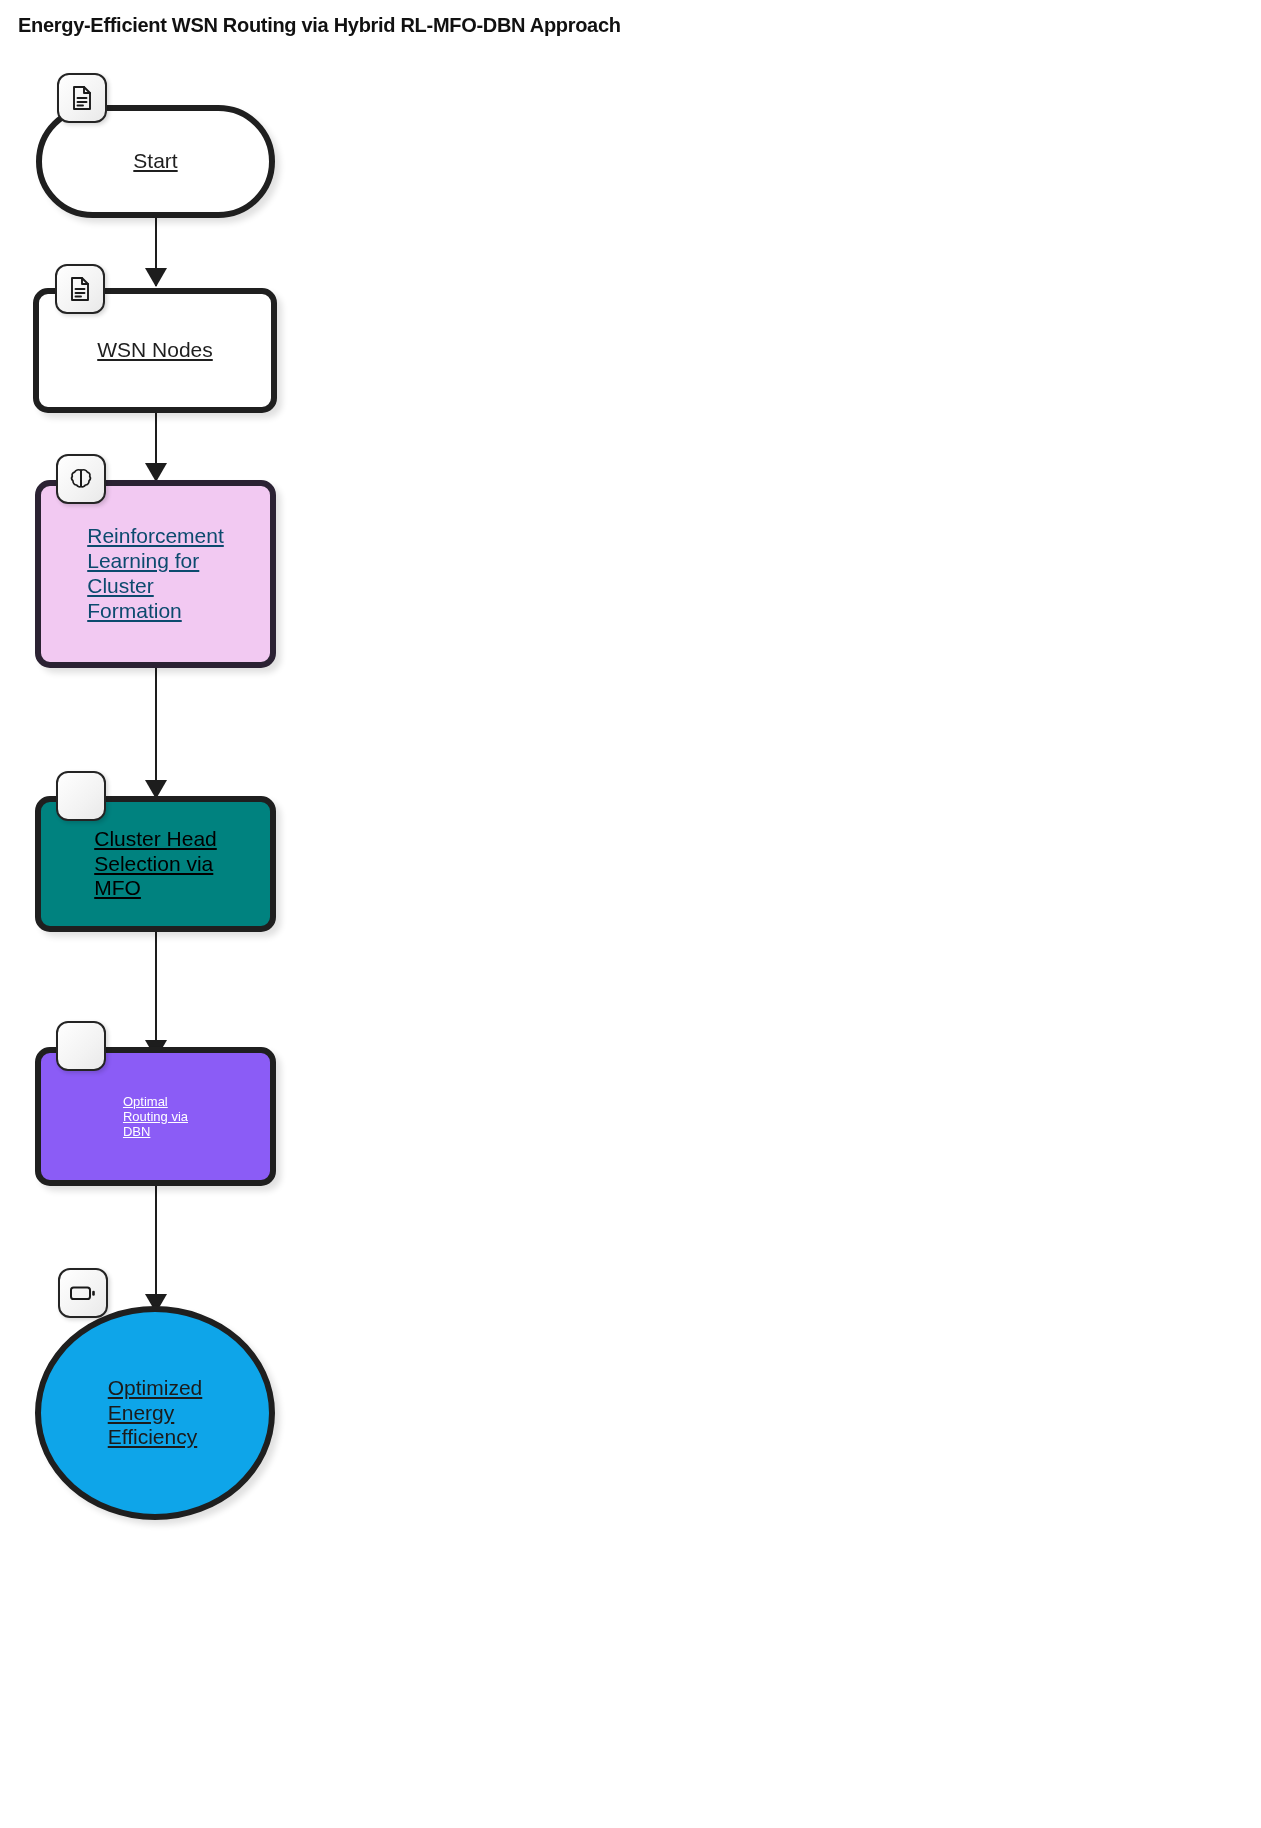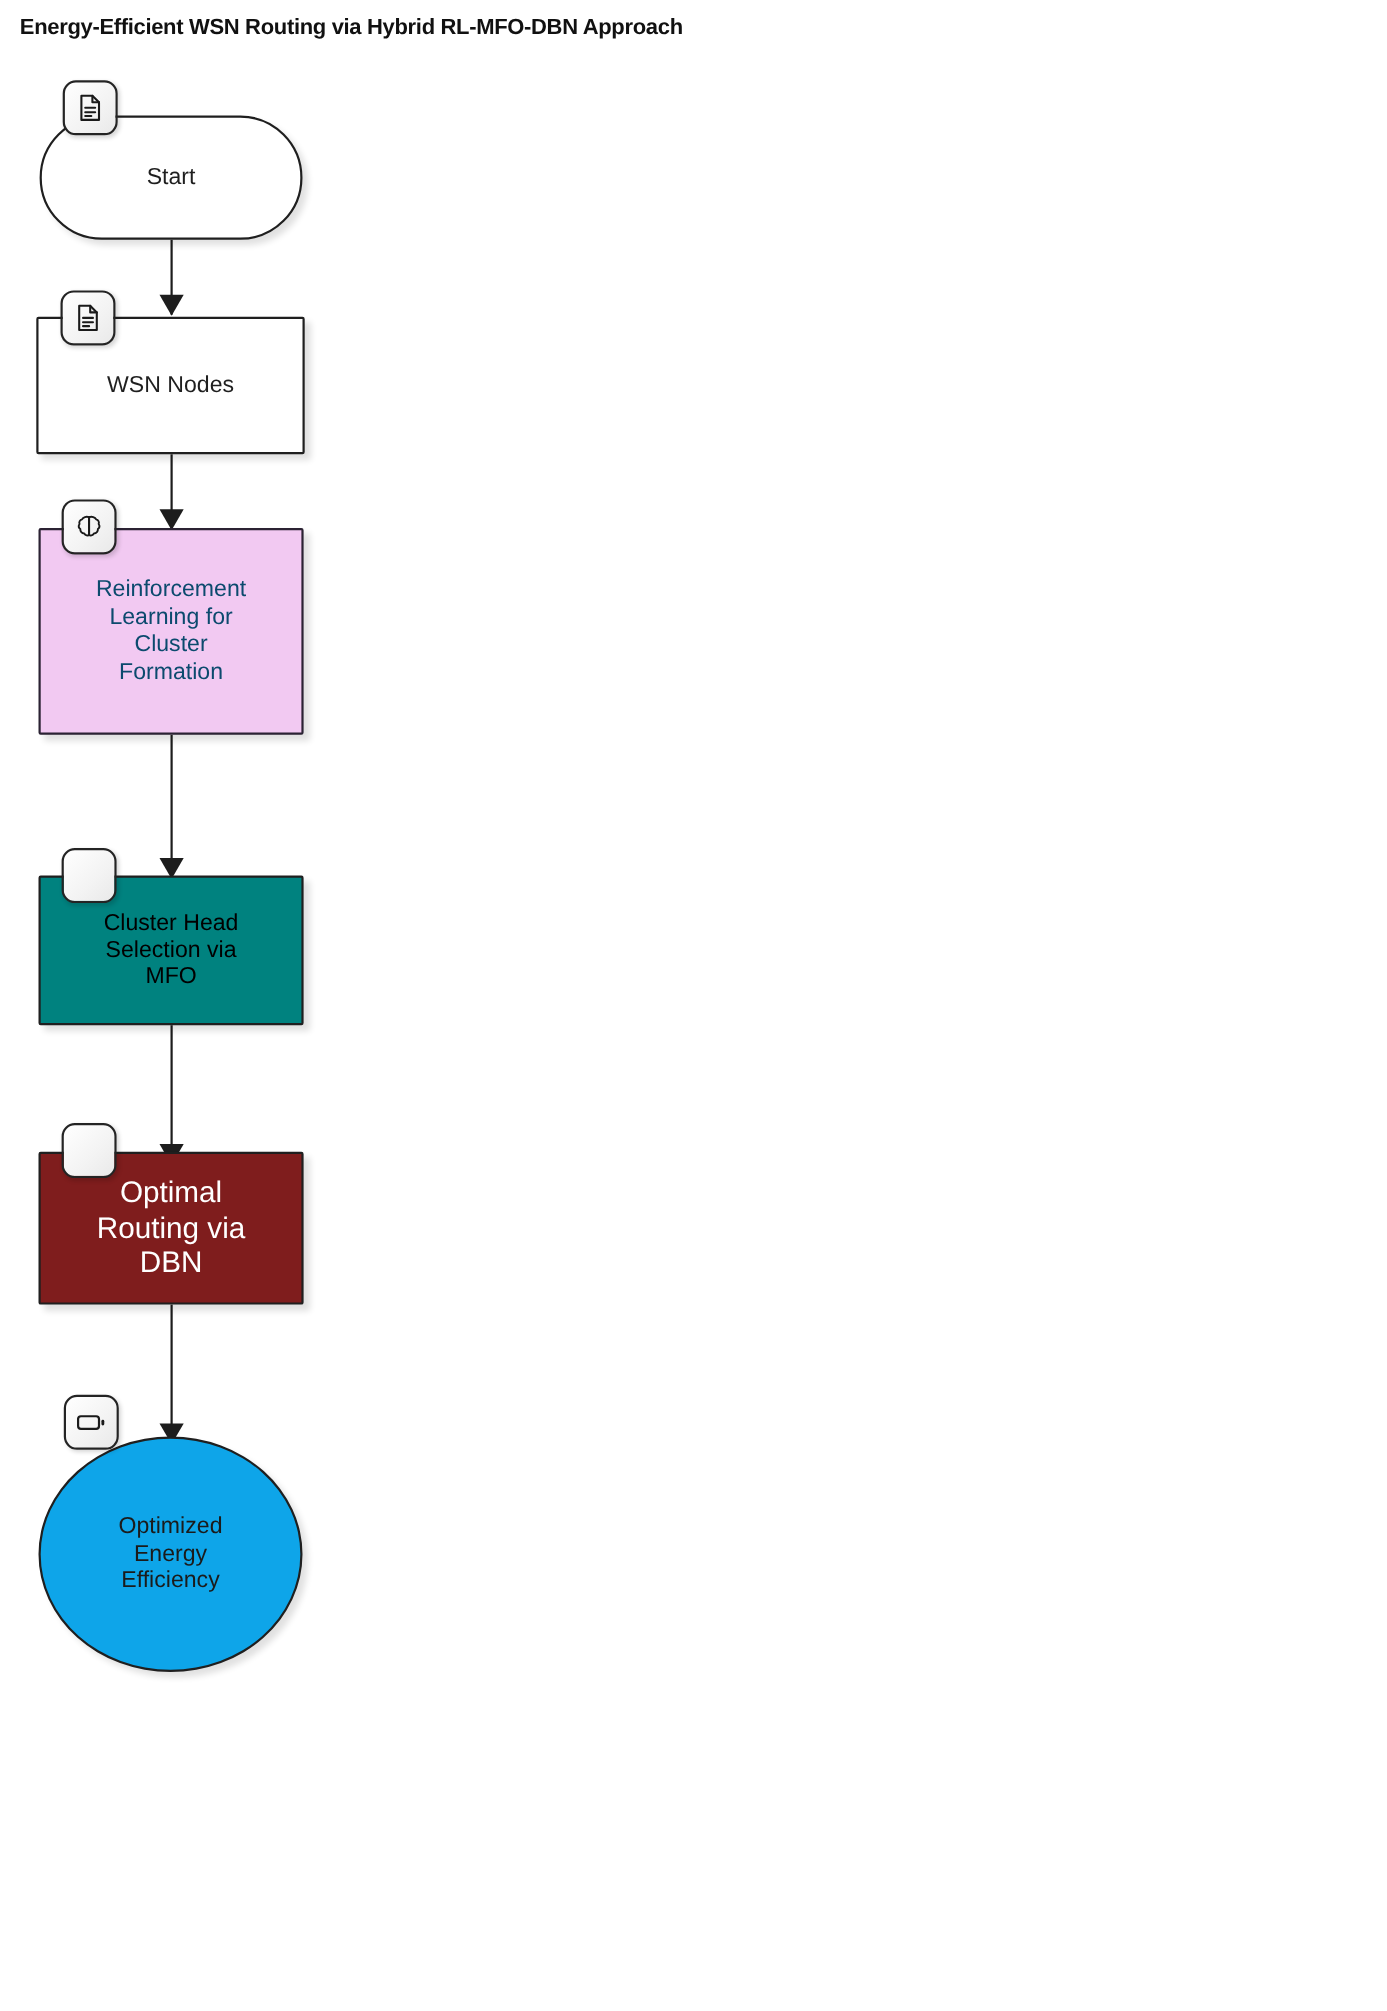--- a/index.html
+++ b/index.html
@@ -34,35 +34,35 @@
     width: 1261px;
     height: 1828px;
   }
 
   .node {
     position: absolute;
     box-sizing: border-box;
     display: flex;
     align-items: center;
     justify-content: center;
-    text-align: center;
-    border: 2px solid #b91c1c;
+    border: 6px solid #b91c1c;
     box-shadow: 5px 5px 6px rgba(0,0,0,0.12);
     line-height: 1.18;
+    text-decoration: underline;
   }
 
   .node-label {
     display: block;
     padding: 0 10px;
     white-space: pre-line;
   }
 
   
   .shape-stadium { border-radius: 999px; }
-  .shape-round   { border-radius: 2px; }
+  .shape-round   { border-radius: 15px; }
   .shape-circle  { border-radius: 50%; }
 
   
   .edge-line {
     position: absolute;
     width: 0;
     border-left: 2.5px solid #1d1d1d;
   }
   .edge-head {
     position: absolute;
@@ -169,21 +169,21 @@
               background:#00827f; border-color:#1f1f1f; color:#000000; font-size:21px;">
     <span class="node-label">Cluster Head
 Selection via
 MFO</span>
   </div>
   <div class="icon-badge" style="left:56px; top:771px;">
     <span></span>
   </div>
 
   <div class="node shape-round" style="left:35px; top:1047px; width:241px; height:139px;
-              background:#7f1d1d; border-color:#1f1f1f; color:#ffffff; font-size:27px;">
+              background:#8b5cf6; border-color:#1f1f1f; color:#ffffff; font-size:13px;">
     <span class="node-label">Optimal
 Routing via
 DBN</span>
   </div>
   <div class="icon-badge" style="left:56px; top:1021px;">
     <span></span>
   </div>
 
   <div class="node shape-circle" style="left:35px; top:1306px; width:240px; height:214px;
               background:#0ea5e9; border-color:#1f1f1f; color:#1b1b1b; font-size:21px;">

